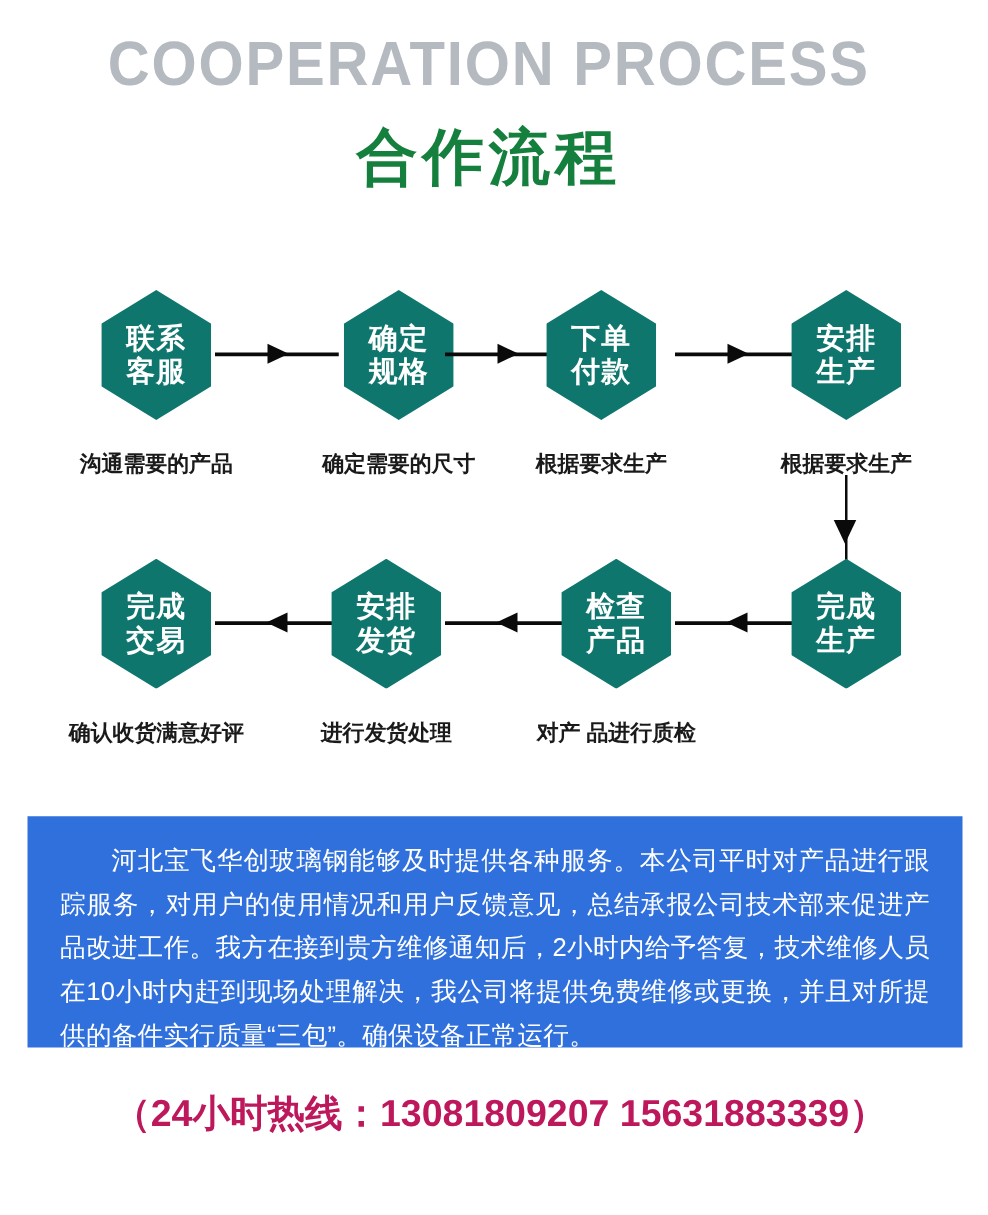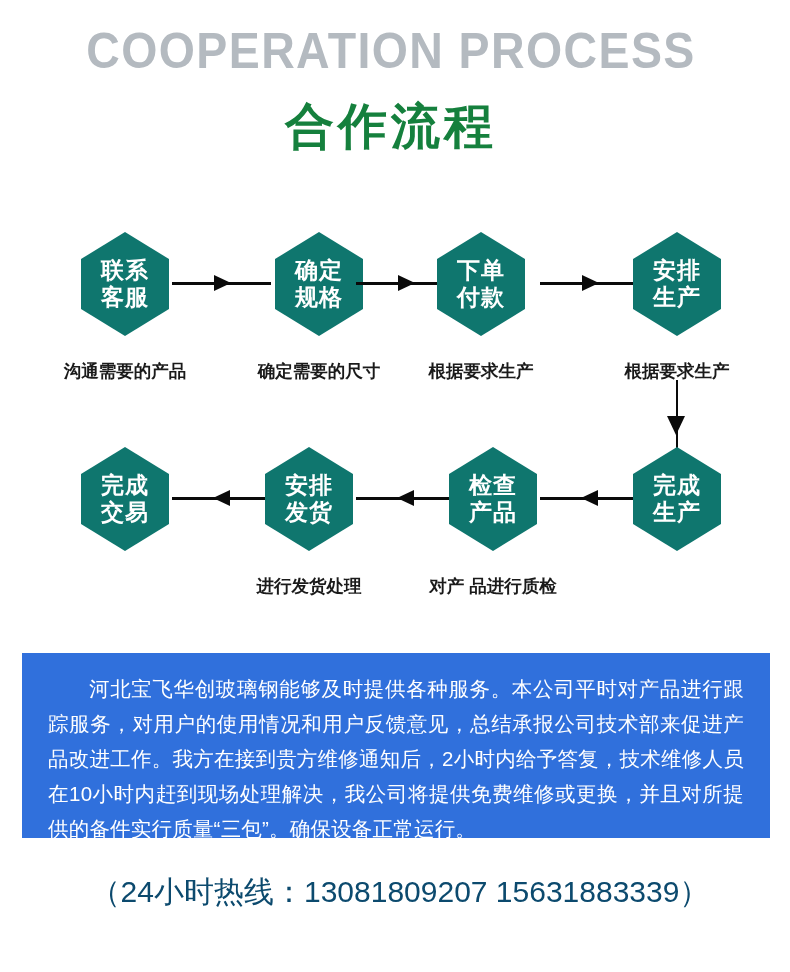--- a/index.html
+++ b/index.html
@@ -162,22 +162,22 @@
     font-size: 21px;
     font-weight: 700;
     color: #111111;
     line-height: 1;
     white-space: nowrap;
   }
 
   .hotline {
     margin-top: 21px;
     font-size: 30px;
-    font-weight: 400;
-    color: #0c4a6e;
+    font-weight: 700;
+    color: #be185d;
     line-height: 1;
     white-space: nowrap;
     margin-left: 10px;
   }
 </style>
 </head>
 <body>
 
 <div class="page">
 
@@ -240,20 +240,21 @@
 
     </div>
 
     <div class="row row2">
 
       <div class="step" style="left:36px;">
         <div class="hex">
           <span class="hex-line">完成</span>
           <span class="hex-line">交易</span>
         </div>
+        <div class="caption">确认收货满意好评</div>
       </div>
 
       <div class="arrow-h left" style="left:172px; width:99px;">
         <span class="head"></span>
       </div>
 
       <div class="step" style="left:220px;">
         <div class="hex">
           <span class="hex-line">安排</span>
           <span class="hex-line">发货</span>

